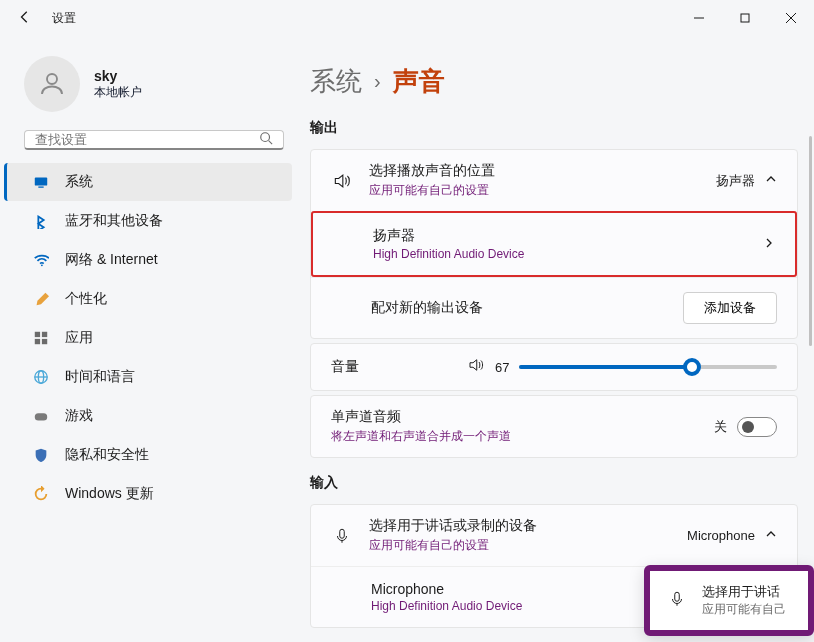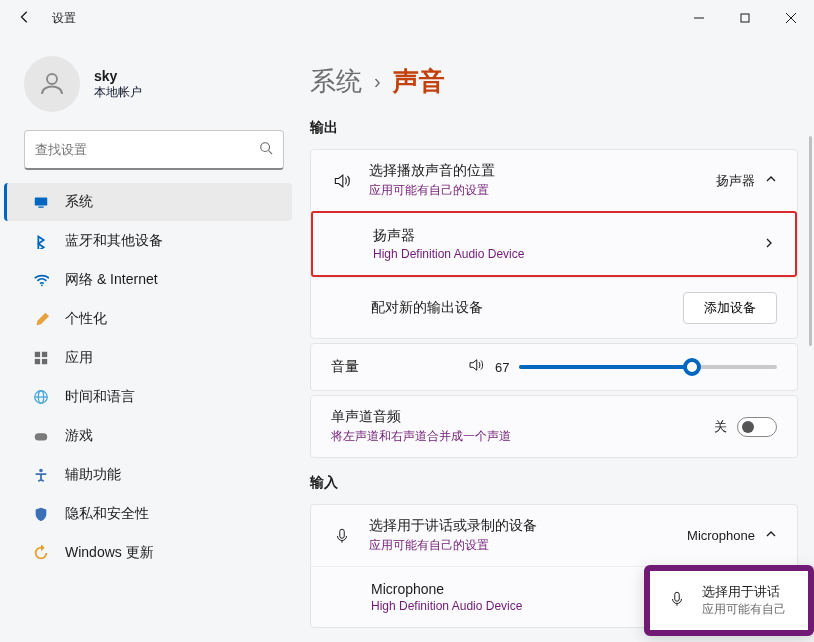--- a/index.html
+++ b/index.html
@@ -51,21 +51,21 @@
   }
   .avatar {
     width:56px; height:56px; border-radius:50%;
     background:#e6e6e6;
     display:flex;align-items:center;justify-content:center;
   }
   .profile .name { font-size:14px; font-weight:600; }
   .profile .sub { font-size:12px; color:#0f172a; }
   .search {
     margin: 0 16px 12px 24px;
-    height: 40px;
+    height: 20px;
     background:#fff;
     border:1px solid #c8c8c8;
     border-bottom:2px solid #868686;
     border-radius:4px;
     display:flex; align-items:center;
     padding: 0 10px;
     font-size:13px;
     gap:28px;
   }
   .search input { border:none; outline:none; flex:1; font-size:13px; background:transparent; color:#6b6b6b; }
@@ -266,29 +266,20 @@
             <span class="nav-icon">
               <svg viewBox="0 0 18 18" width="16" height="16">
                 <rect x="2" y="6" width="14" height="8" rx="4" fill="#7a7a7a"></rect>
               </svg>
             </span>
             <span>游戏</span>
           </div>
           <div class="nav-item">
             <span class="nav-icon">
               <svg viewBox="0 0 18 18" width="16" height="16">
-                <circle cx="9" cy="4" r="2" fill="#3b6fb6"></circle>
-                <path d="M3 8h12M9 8v6M6 16l3-2 3 2" stroke="#3b6fb6" stroke-width="2" fill="none"></path>
-              </svg>
-            </span>
-            <span>辅助功能</span>
-          </div>
-          <div class="nav-item">
-            <span class="nav-icon">
-              <svg viewBox="0 0 18 18" width="16" height="16">
                 <path d="M9 2l6 2v5c0 4-3 7-6 8-3-1-6-4-6-8V4l6-2z" fill="#3b6fb6"></path>
               </svg>
             </span>
             <span>隐私和安全性</span>
           </div>
           <div class="nav-item">
             <span class="nav-icon">
               <svg viewBox="0 0 18 18" width="16" height="16">
                 <path d="M9 2a7 7 0 1 0 7 7h-2a5 5 0 1 1-5-5v3l4-4-4-4v3z" fill="#e79e2f"></path>
               </svg>

